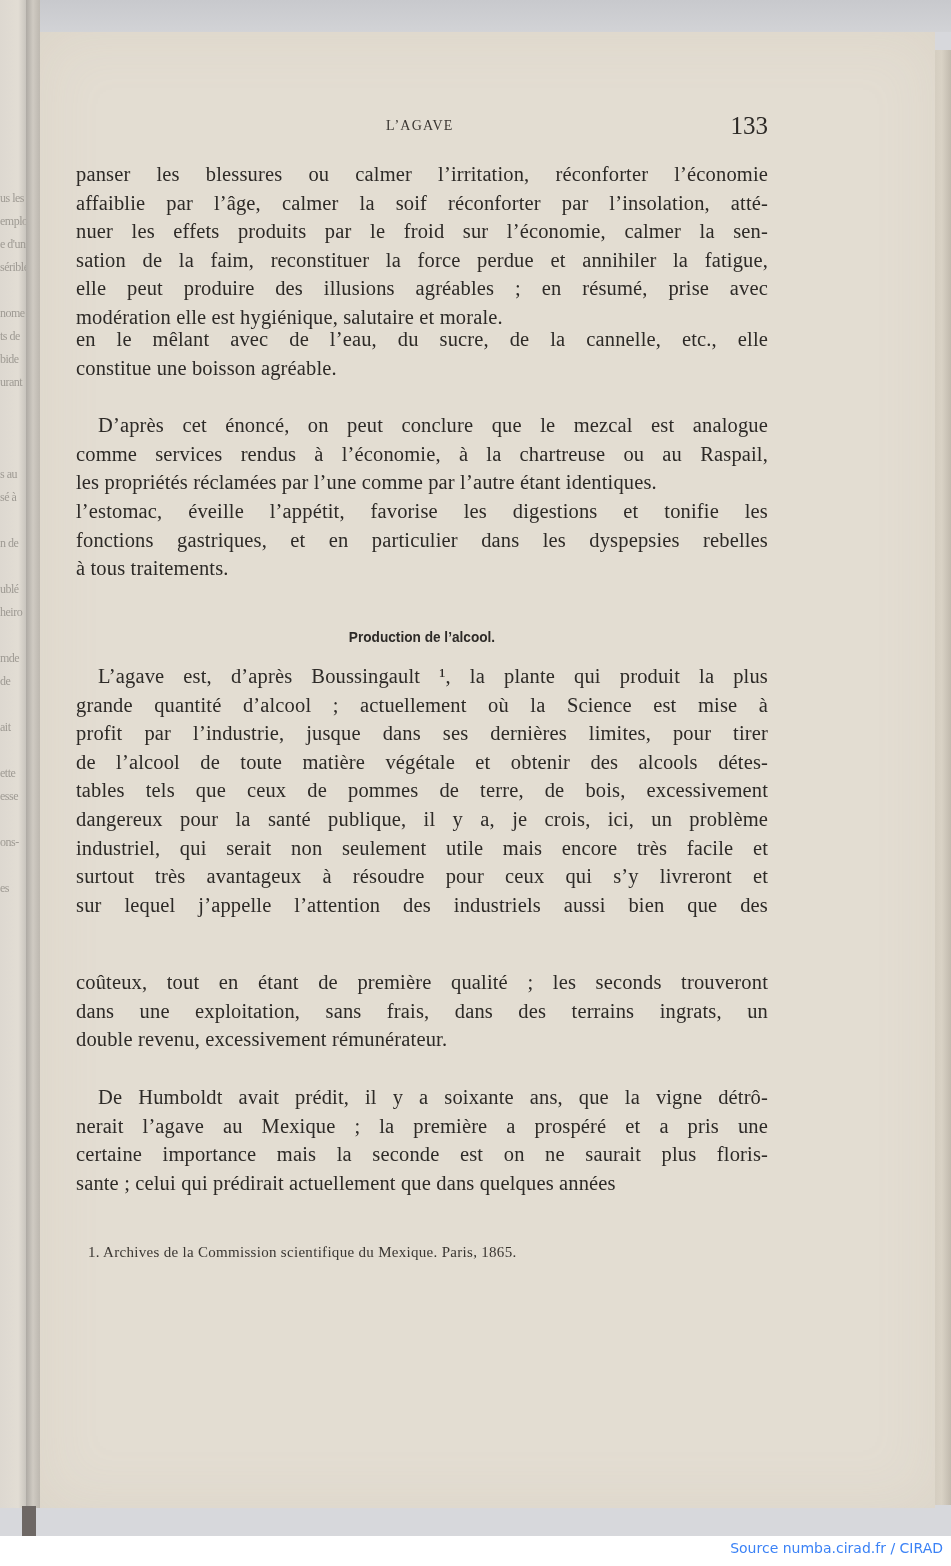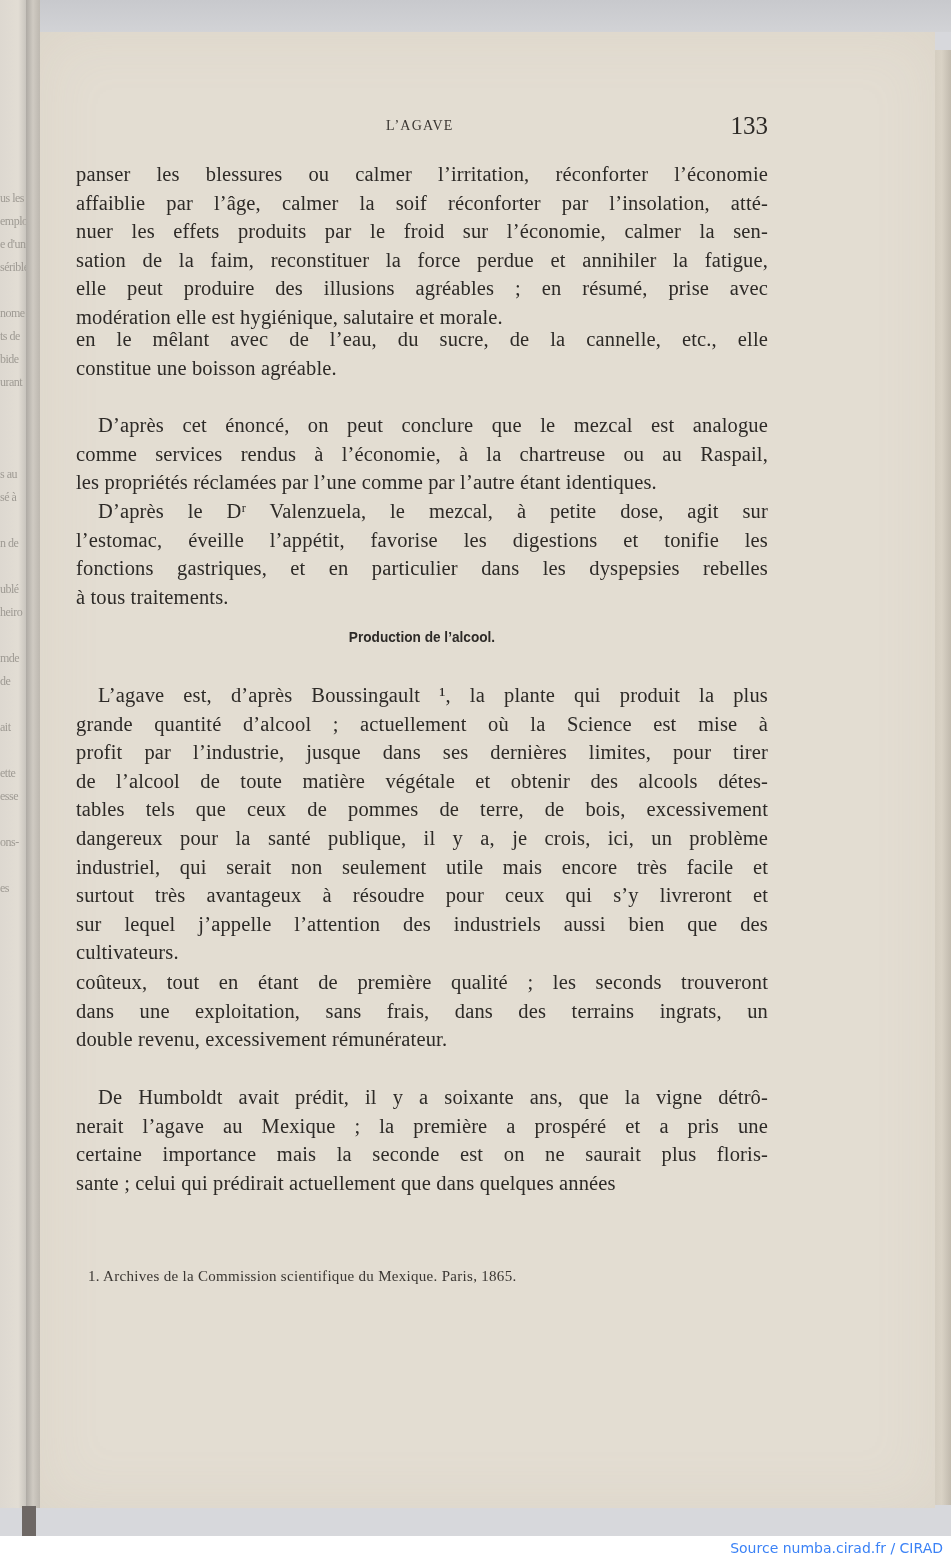--- a/index.html
+++ b/index.html
@@ -69,21 +69,21 @@
     .para .line.last { text-align-last:left; }
     .indent { padding-left:22px; }
     .section-heading {
       position:absolute; left:0; width:692px; top:628px;
       text-align:center; font-family:"Liberation Sans", sans-serif;
       font-weight:bold; font-size:15.5px; color:#2d2a27;
       transform:scaleX(0.88);
     }
     .footnote {
       position:absolute; left:12px; top:1244px;
-      font-size:15px; color:#3a3632; letter-spacing:0.3px;margin-top:24px;
+      font-size:15px; color:#3a3632; letter-spacing:0.3px;
     }
     .credit {
       position:absolute; right:8px; top:1540px;
       font-family:"DejaVu Sans", sans-serif; font-size:14px; color:#3b82f6;
     }
   </style>
 </head>
 <body>
 
 <div class="scan">
@@ -145,41 +145,39 @@
         <div class="para" style="top: 325px;">
           <span class="line">en le mêlant avec de l’eau, du sucre, de la cannelle, etc., elle</span>
           <span class="line last">constitue une boisson agréable.</span>
         </div>
         <div class="para" style="top: 411px;">
           <span class="line indent">D’après cet énoncé, on peut conclure que le mezcal est analogue</span>
           <span class="line">comme services rendus à l’économie, à la chartreuse ou au Raspail,</span>
           <span class="line last">les propriétés réclamées par l’une comme par l’autre étant identiques.</span>
         </div>
         <div class="para" style="top: 497px;">
-          <span class="line indent">D’après le Dʳ Valenzuela, le mezcal, à petite dose, agit sur</span>
           <span class="line">l’estomac, éveille l’appétit, favorise les digestions et tonifie les</span>
           <span class="line">fonctions gastriques, et en particulier dans les dyspepsies rebelles</span>
           <span class="line last">à tous traitements.</span>
         </div>
       </div>
 
     <div class="section-heading">Production de l’alcool.</div>
 
     <div id="bottom-paras">
-        <div class="para" style="top: 681px;">
+        <div class="para" style="top: 662px;">
           <span class="line indent">L’agave est, d’après Boussingault ¹, la plante qui produit la plus</span>
           <span class="line">grande quantité d’alcool ; actuellement où la Science est mise à</span>
           <span class="line">profit par l’industrie, jusque dans ses dernières limites, pour tirer</span>
           <span class="line">de l’alcool de toute matière végétale et obtenir des alcools détes-</span>
           <span class="line">tables tels que ceux de pommes de terre, de bois, excessivement</span>
           <span class="line">dangereux pour la santé publique, il y a, je crois, ici, un problème</span>
           <span class="line">industriel, qui serait non seulement utile mais encore très facile et</span>
           <span class="line">surtout très avantageux à résoudre pour ceux qui s’y livreront et</span>
           <span class="line">sur lequel j’appelle l’attention des industriels aussi bien que des</span>
-          <span class="line last">cultivateurs.</span>
         </div>
         <div class="para" style="top: 968px;">
           <span class="line">coûteux, tout en étant de première qualité ; les seconds trouveront</span>
           <span class="line">dans une exploitation, sans frais, dans des terrains ingrats, un</span>
           <span class="line last">double revenu, excessivement rémunérateur.</span>
         </div>
         <div class="para" style="top: 1083px;">
           <span class="line indent">De Humboldt avait prédit, il y a soixante ans, que la vigne détrô-</span>
           <span class="line">nerait l’agave au Mexique ; la première a prospéré et a pris une</span>
           <span class="line">certaine importance mais la seconde est on ne saurait plus floris-</span>

